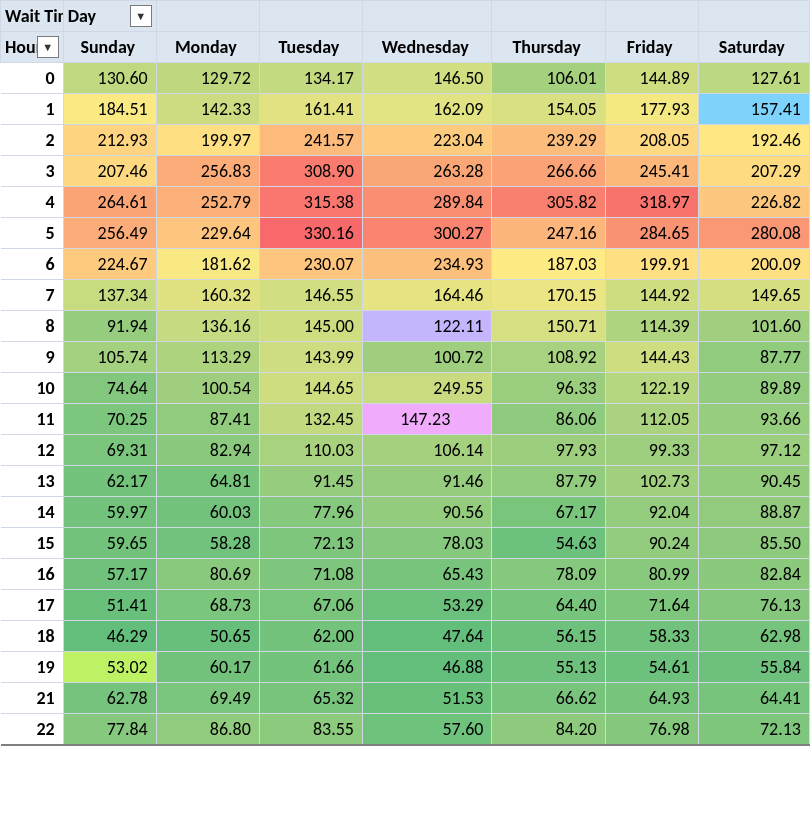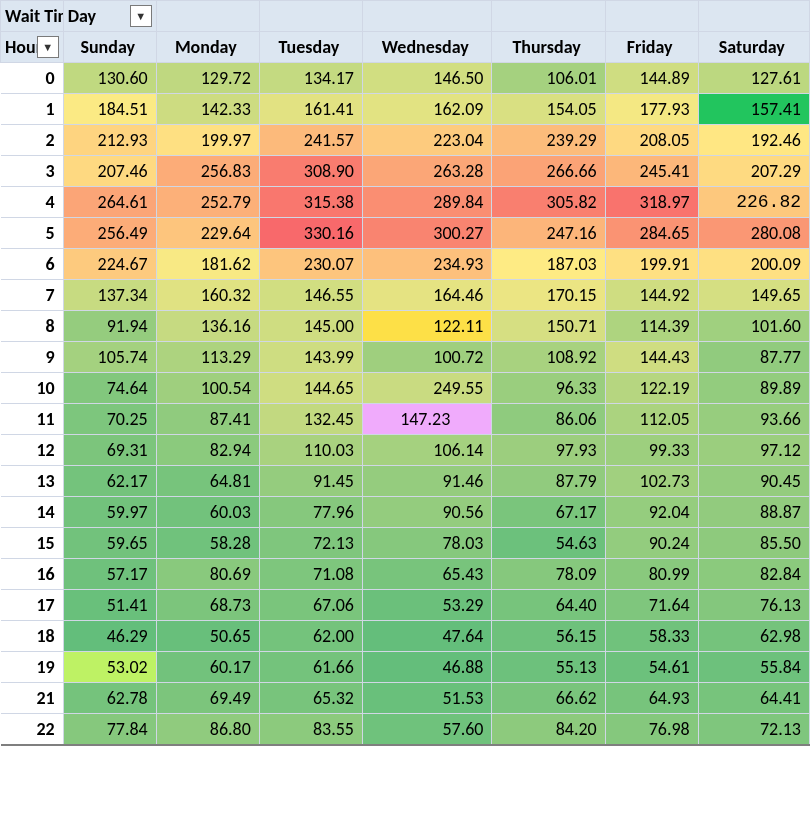--- a/index.html
+++ b/index.html
@@ -144,21 +144,21 @@
           <td style="background: rgb(188, 216, 128);">127.61</td>
         </tr>
         <tr>
           <td class="hour-col">1</td>
           <td style="background: rgb(251, 234, 132);">184.51</td>
           <td style="background: rgb(205, 220, 129);">142.33</td>
           <td style="background: rgb(226, 226, 130);">161.41</td>
           <td style="background: rgb(226, 227, 130);">162.09</td>
           <td style="background: rgb(217, 224, 130);">154.05</td>
           <td style="background: rgb(244, 232, 131);">177.93</td>
-          <td style="background: #22c55e;">157.41</td>
+          <td style="background: #7dd3fc;">157.41</td>
         </tr>
         <tr>
           <td class="hour-col">2</td>
           <td style="background: rgb(254, 212, 128);">212.93</td>
           <td style="background: rgb(254, 224, 130);">199.97</td>
           <td style="background: rgb(252, 186, 123);">241.57</td>
           <td style="background: rgb(253, 203, 126);">223.04</td>
           <td style="background: rgb(252, 188, 123);">239.29</td>
           <td style="background: rgb(254, 217, 129);">208.05</td>
           <td style="background: rgb(255, 231, 131);">192.46</td>
@@ -174,21 +174,21 @@
           <td style="background: rgb(254, 218, 129);">207.29</td>
         </tr>
         <tr>
           <td class="hour-col">4</td>
           <td style="background: rgb(251, 165, 119);">264.61</td>
           <td style="background: rgb(252, 176, 121);">252.79</td>
           <td style="background: rgb(249, 119, 110);">315.38</td>
           <td style="background: rgb(250, 142, 114);">289.84</td>
           <td style="background: rgb(249, 127, 111);">305.82</td>
           <td style="background: rgb(249, 115, 109);">318.97</td>
-          <td style="background: rgb(253, 200, 125); font-family: Liberation Mono, monospace;">226.82</td>
+          <td style="background: rgb(253, 200, 125);">226.82</td>
         </tr>
         <tr>
           <td class="hour-col">5</td>
           <td style="background: rgb(252, 172, 120);">256.49</td>
           <td style="background: rgb(253, 197, 125);">229.64</td>
           <td style="background: rgb(248, 105, 107);">330.16</td>
           <td style="background: rgb(249, 132, 112);">300.27</td>
           <td style="background: rgb(252, 181, 122);">247.16</td>
           <td style="background: rgb(250, 147, 115);">284.65</td>
           <td style="background: rgb(250, 151, 116);">280.08</td>
@@ -211,21 +211,21 @@
           <td style="background: rgb(229, 227, 130);">164.46</td>
           <td style="background: rgb(235, 229, 131);">170.15</td>
           <td style="background: rgb(207, 221, 129);">144.92</td>
           <td style="background: rgb(213, 223, 130);">149.65</td>
         </tr>
         <tr>
           <td class="hour-col">8</td>
           <td style="background: rgb(149, 204, 126);">91.94</td>
           <td style="background: rgb(198, 218, 129);">136.16</td>
           <td style="background: rgb(207, 221, 129);">145.00</td>
-          <td style="background: #fde047; text-align: right;">122.11</td>
+          <td style="background: #c4b5fd; text-align: right;">122.11</td>
           <td style="background: rgb(214, 223, 130); padding-left: 40px;">150.71</td>
           <td style="background: rgb(174, 212, 127);">114.39</td>
           <td style="background: rgb(160, 208, 127);">101.60</td>
         </tr>
         <tr>
           <td class="hour-col">9</td>
           <td style="background: rgb(164, 209, 127);">105.74</td>
           <td style="background: rgb(173, 211, 127);">113.29</td>
           <td style="background: rgb(206, 221, 129);">143.99</td>
           <td style="background: rgb(159, 207, 126);">100.72</td>

